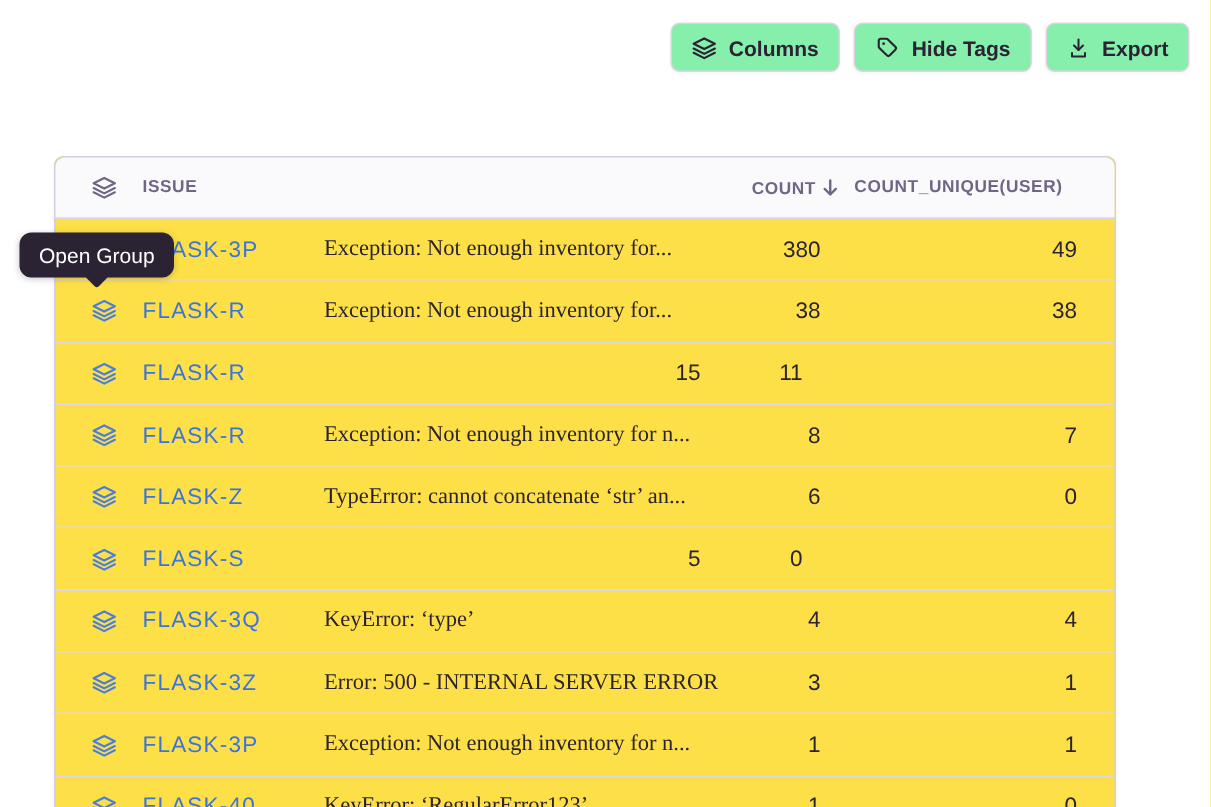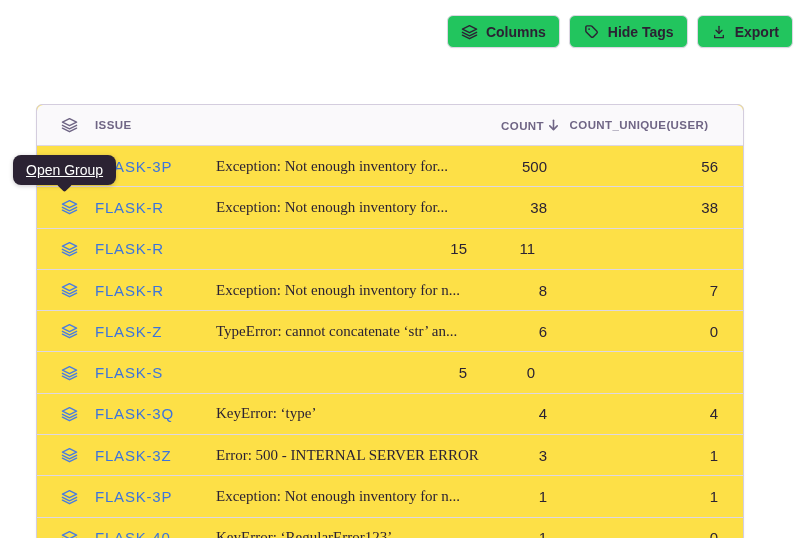--- a/index.html
+++ b/index.html
@@ -27,21 +27,21 @@
     right:14px;
     display:flex;
     gap:9px;
   }
   .btn{
     display:flex;
     align-items:center;
     gap:8px;
     height:33px;
     padding:0 13px;
-    background:#22c55e;
+    background:#86efac;
     border:1px solid #dcd6e2;
     border-radius:6px;
     box-shadow:0 1px 2px rgba(43,34,51,0.04);
     font-family:inherit;
     font-size:14px;
     font-weight:700;
     color:var(--text-dark);
     cursor:pointer;
   }
   .btn .icn{display:flex;align-items:center;color:var(--text-dark);}
@@ -133,21 +133,20 @@
     left:13px;
     top:155px;
     z-index:10;
     background:var(--tooltip-bg);
     color:#ffffff;
     font-size:14px;
     padding:7px 13px;
     border-radius:8px;
     box-shadow:0 1px 4px rgba(43,34,51,0.25);
     white-space:nowrap;
-    text-decoration:underline;
   }
   .tooltip::after{
     content:"";
     position:absolute;
     left:46px;
     bottom:-5px;
     width:11px;
     height:11px;
     background:var(--tooltip-bg);
     transform:rotate(45deg);
@@ -220,22 +219,22 @@
       <span class="icn">
         <svg width="17" height="16" viewBox="0 0 24 22" fill="none" stroke="currentColor" stroke-width="2" stroke-linecap="round" stroke-linejoin="round">
           <path d="M12 2 22 7 12 12 2 7Z"></path>
               <path d="M2 11.5 12 16.5 22 11.5"></path>
               <path d="M2 15.5 12 20.5 22 15.5"></path>
         </svg>
       </span>
       <a class="issue-id">FLASK-3P</a>
     </div>
     <div class="title-cell">Exception: Not enough inventory for...</div>
-    <div class="num-cell count-cell">500</div>
-    <div class="num-cell unique-cell">56</div>
+    <div class="num-cell count-cell">380</div>
+    <div class="num-cell unique-cell">49</div>
   </div>
 
   <div class="row grid-row">
     <div class="issue-cell">
       <span class="icn">
         <svg width="17" height="16" viewBox="0 0 24 22" fill="none" stroke="currentColor" stroke-width="2" stroke-linecap="round" stroke-linejoin="round">
           <path d="M12 2 22 7 12 12 2 7Z"></path>
               <path d="M2 11.5 12 16.5 22 11.5"></path>
               <path d="M2 15.5 12 20.5 22 15.5"></path>
         </svg>

